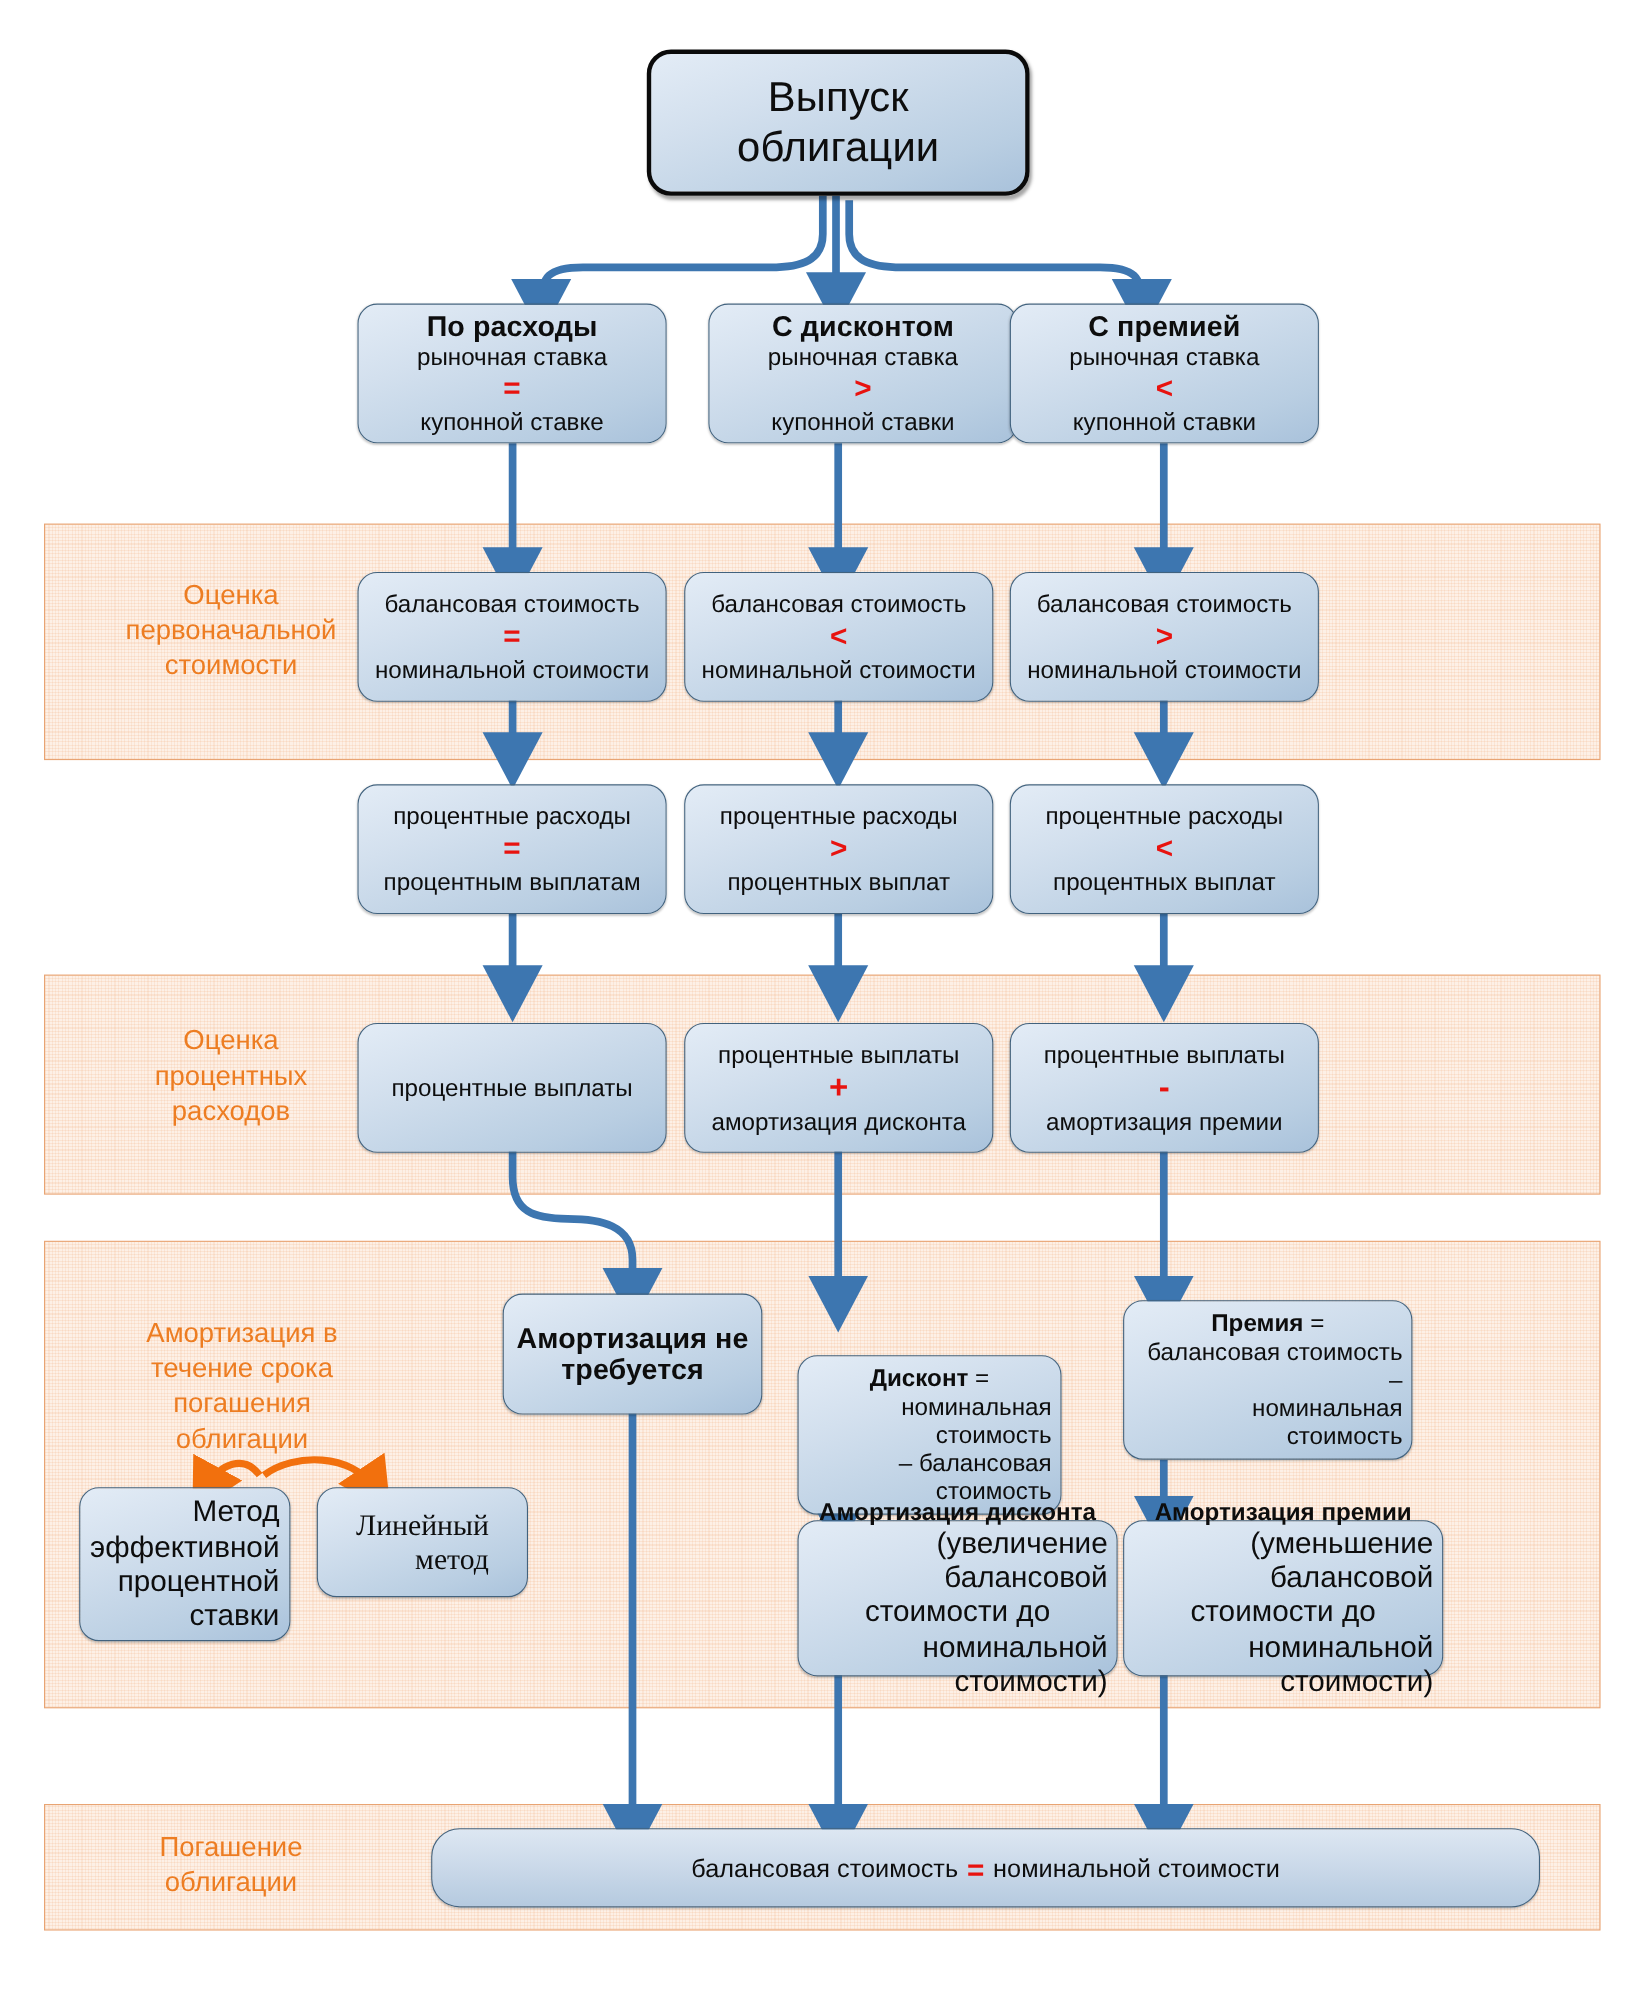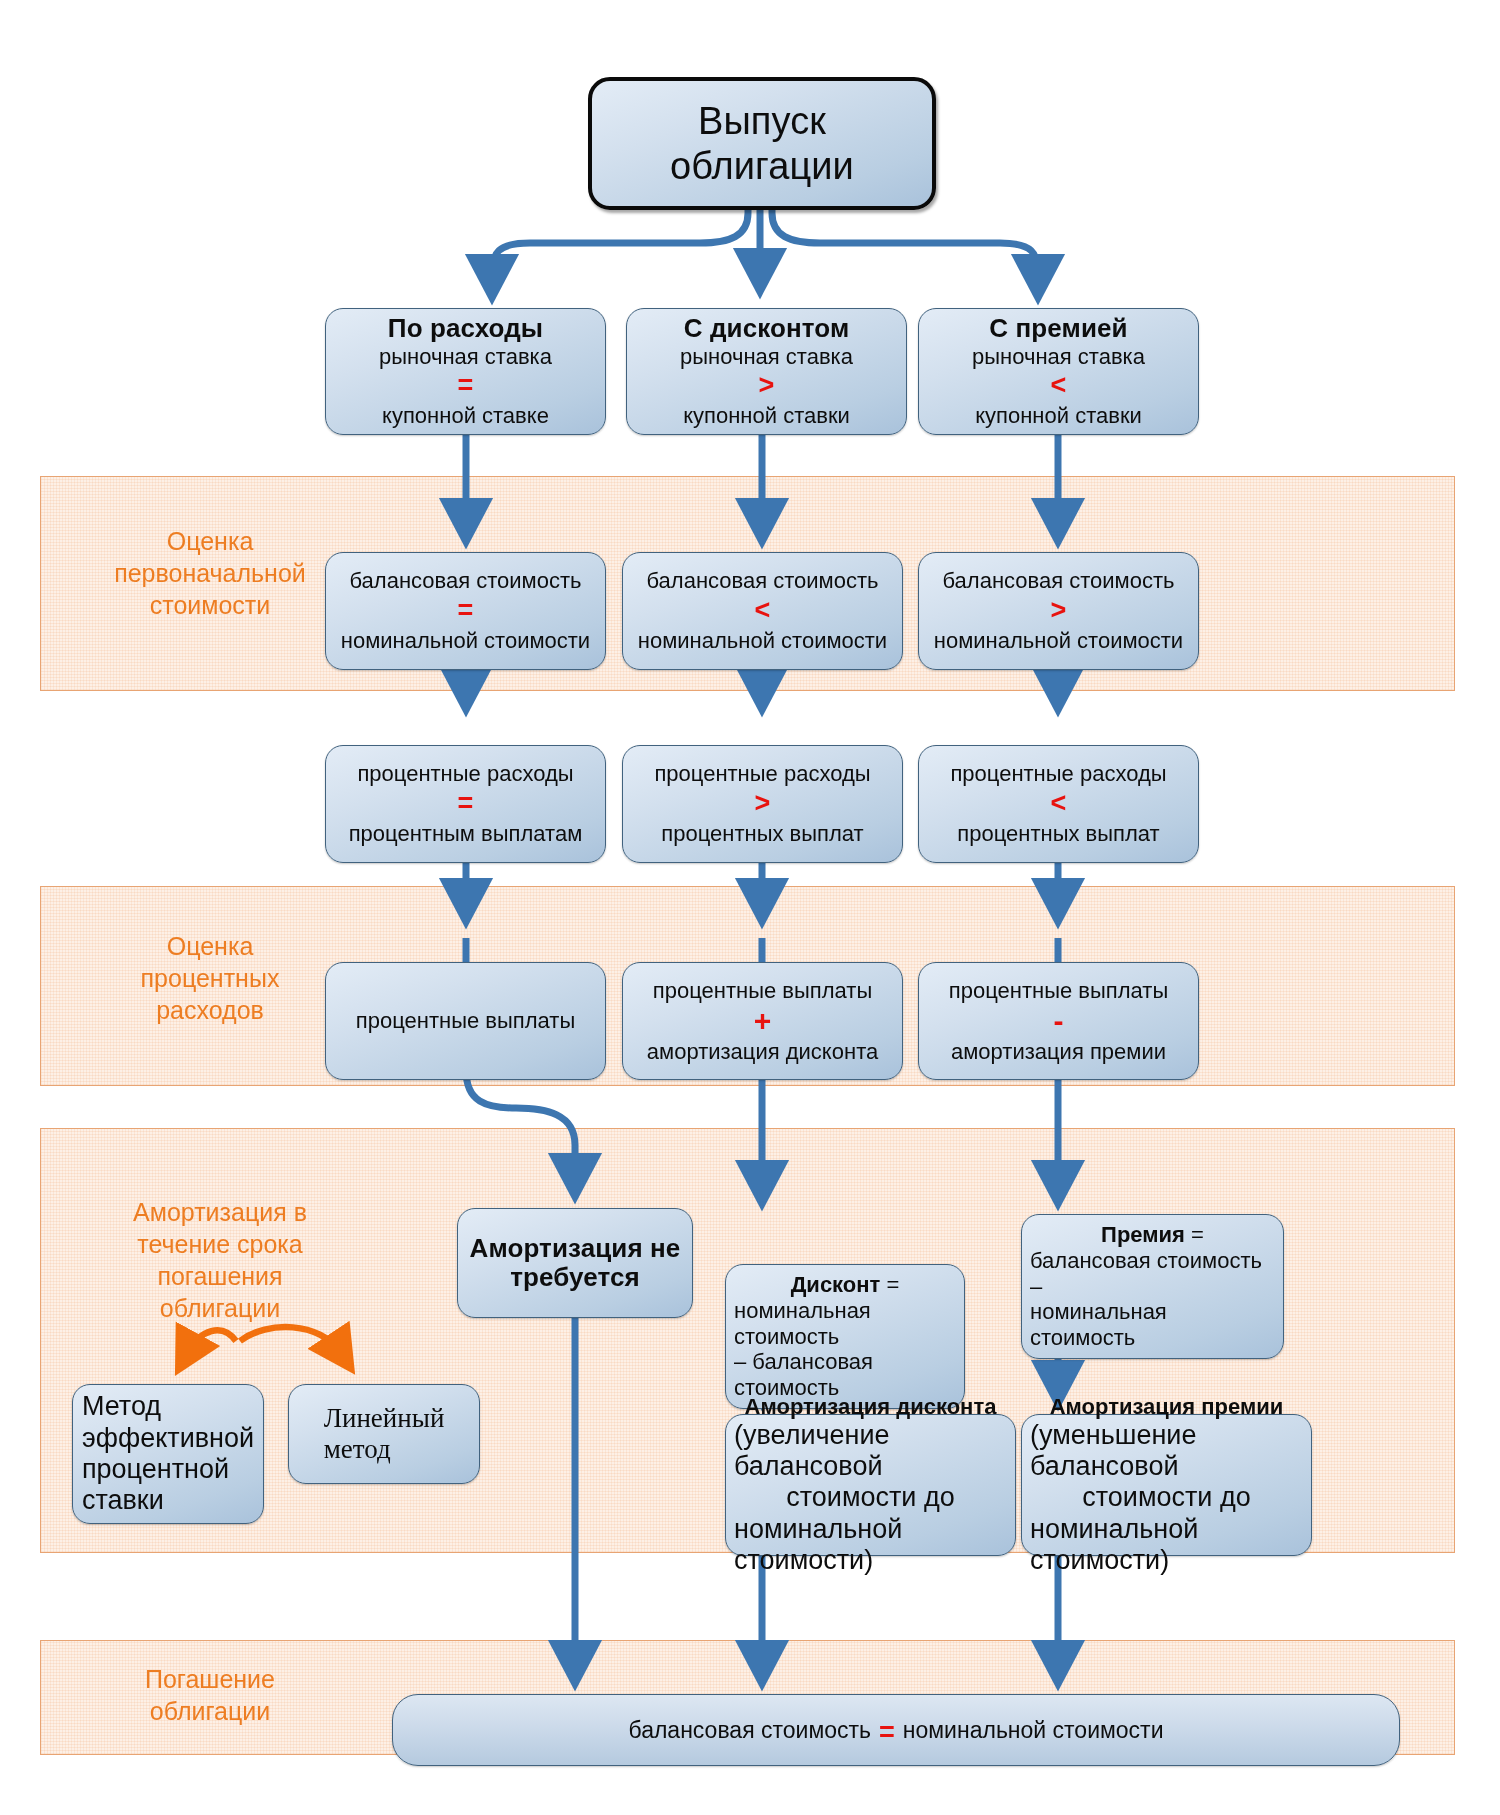--- a/index.html
+++ b/index.html
@@ -42,24 +42,23 @@
   .node {
     position: absolute;
     border: 1.6px solid #41627e;
     border-radius: 18px;
     background: linear-gradient(160deg, #e3ecf6 0%, #d3e0ee 32%, #b9cee2 78%, #a9c2db 100%);
     box-shadow: 0 1px 2px rgba(0,0,0,.22);
     display: flex;
     flex-direction: column;
     align-items: center;
     justify-content: center;
-    text-align: left;
+    text-align: right;
     color: #0d0d0d;
     padding: 4px 8px;
-    margin-top: 32px;
   }
   .node .ttl {
     font-weight: bold;
     font-size: 26px;
     line-height: 1.12;
     letter-spacing: .1px;
   }
   .node .ln {
     font-size: 22px;
     line-height: 1.16;
@@ -186,21 +185,21 @@
     <div class="ttl">облигации</div>
   </div>
 
   <div class="node" style="left:325px; top:276px; width:281px; height:127px;">
     <div class="ttl">По расходы</div>
     <div class="ln">рыночная ставка</div>
     <div class="sym">=</div>
     <div class="ln">купонной ставке</div>
   </div>
 
-  <div class="node" style="left:626px; top:276px; width:281px; height:127px;">
+  <div class="node" style="left:644px; top:276px; width:281px; height:127px;">
     <div class="ttl">С дисконтом</div>
     <div class="ln">рыночная ставка</div>
     <div class="sym">&gt;</div>
     <div class="ln">купонной ставки</div>
   </div>
 
   <div class="node" style="left:918px; top:276px; width:281px; height:127px;">
     <div class="ttl">С премией</div>
     <div class="ln">рыночная ставка</div>
     <div class="sym">&lt;</div>

